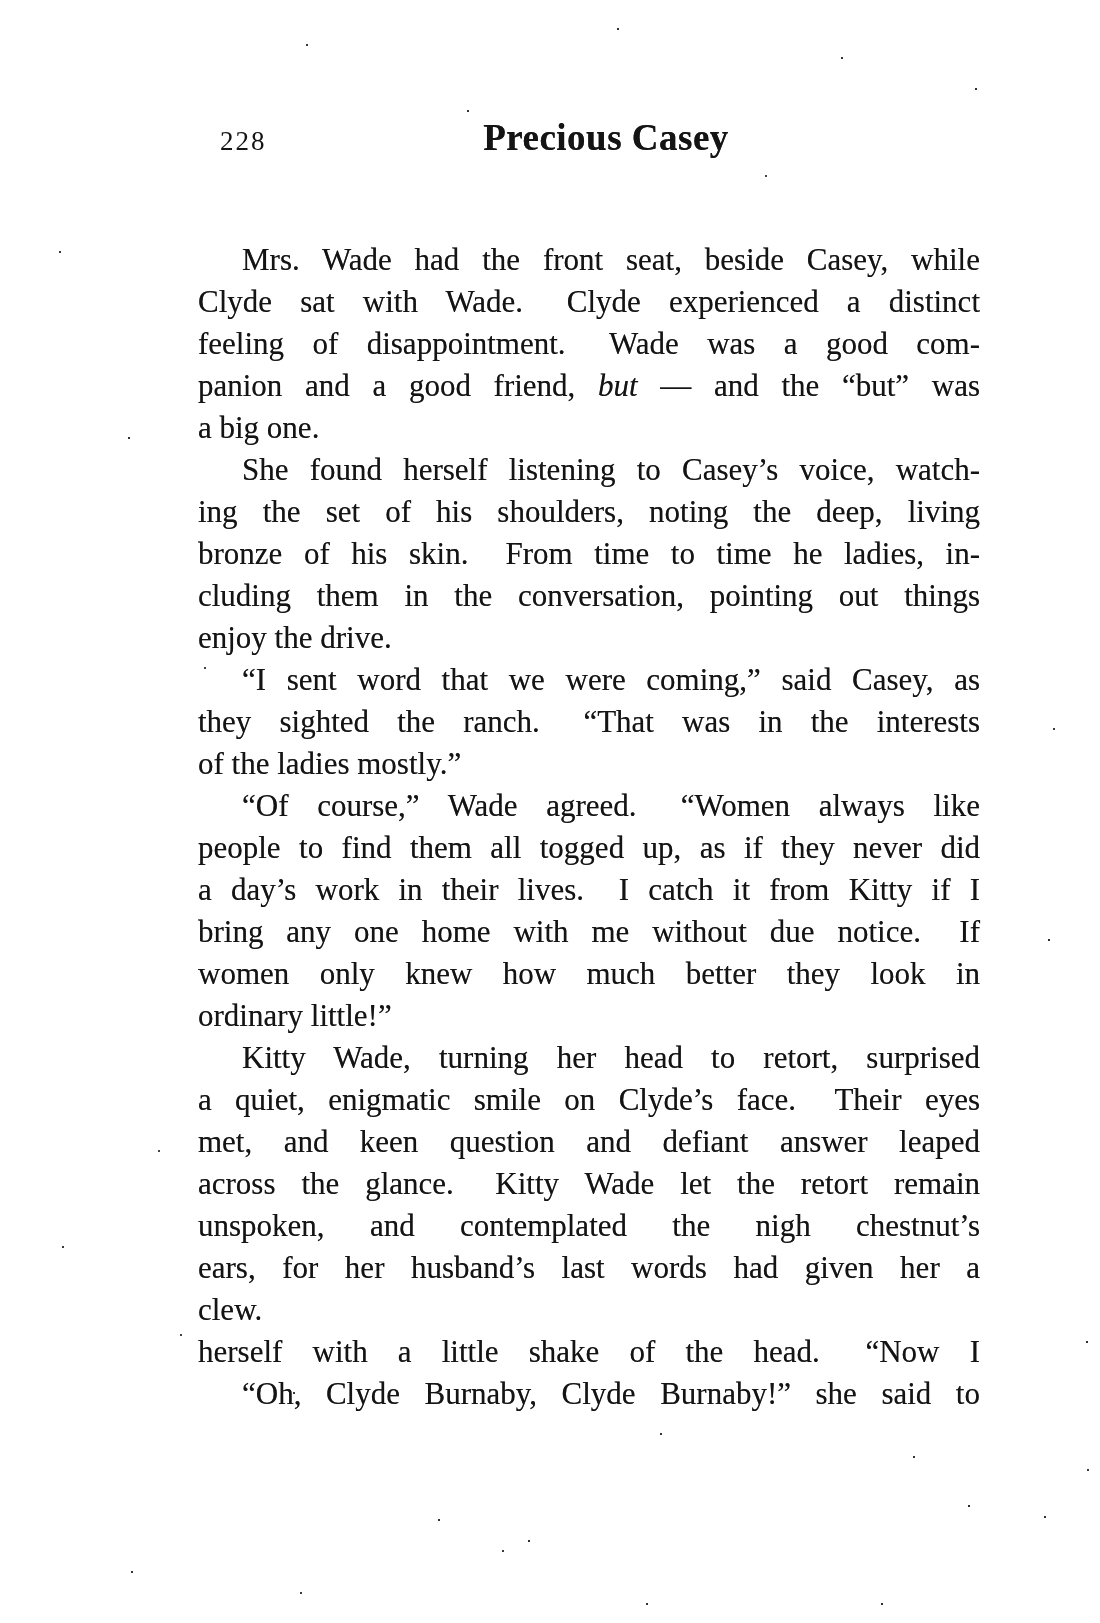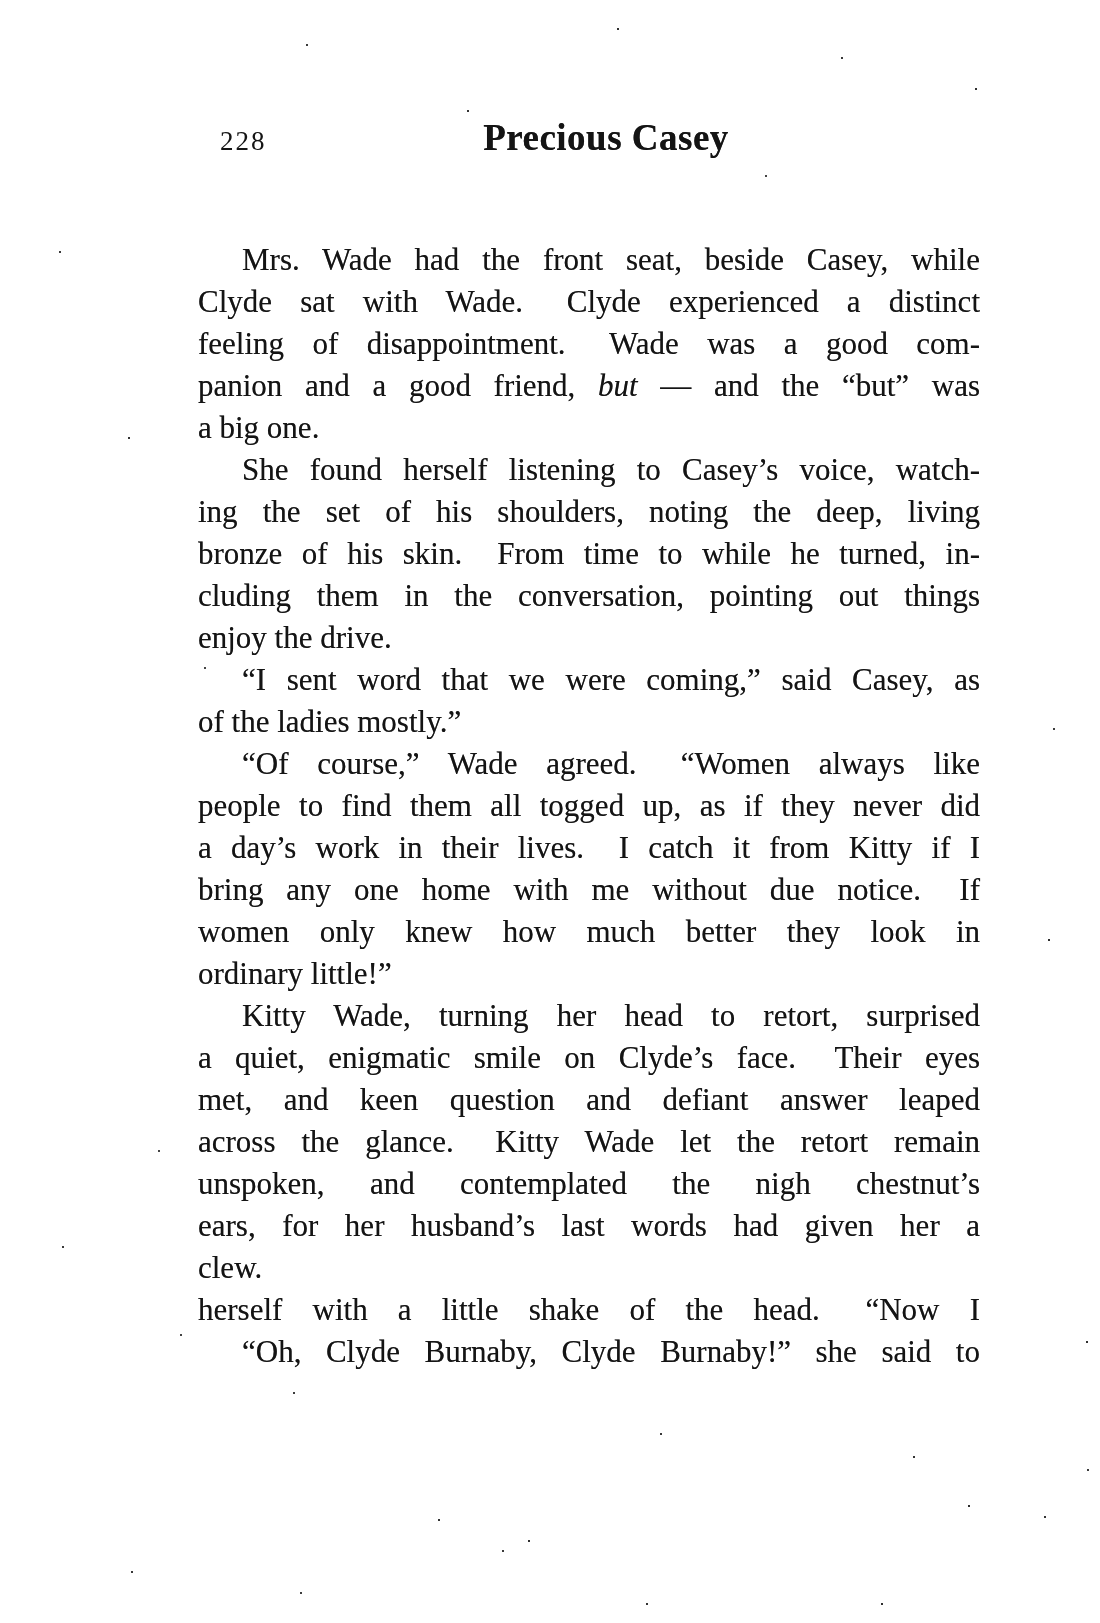--- a/index.html
+++ b/index.html
@@ -74,27 +74,28 @@
       <div class="line indent">Mrs. Wade had the front seat, beside Casey, while</div>
       <div class="line">Clyde sat with Wade.  Clyde experienced a distinct</div>
       <div class="line">feeling of disappointment.  Wade was a good com-</div>
       <div class="line"><span>panion and a good friend, </span><span class="it">but</span><span> — and the “but” was</span></div>
       <div class="line end">a big one.</div>
     </div>
 
     <div class="para">
       <div class="line indent">She found herself listening to Casey’s voice, watch-</div>
       <div class="line">ing the set of his shoulders, noting the deep, living</div>
-      <div class="line">bronze of his skin.  From time to while he turned, in-</div>
+      <div class="line">bronze of his skin.  From time to time he ladies, in-</div>
       <div class="line">cluding them in the conversation, pointing out things</div>
       <div class="line end">enjoy the drive.</div>
     </div>
 
     <div class="para">
       <div class="line indent">“I sent word that we were coming,” said Casey, as</div>
+      <div class="line">they sighted the ranch.  “That was in the interests</div>
       <div class="line end">of the ladies mostly.”</div>
     </div>
 
     <div class="para">
       <div class="line indent">“Of course,” Wade agreed.  “Women always like</div>
       <div class="line">people to find them all togged up, as if they never did</div>
       <div class="line">a day’s work in their lives.  I catch it from Kitty if I</div>
       <div class="line">bring any one home with me without due notice.  If</div>
       <div class="line">women only knew how much better they look in</div>
       <div class="line end">ordinary little!”</div>

